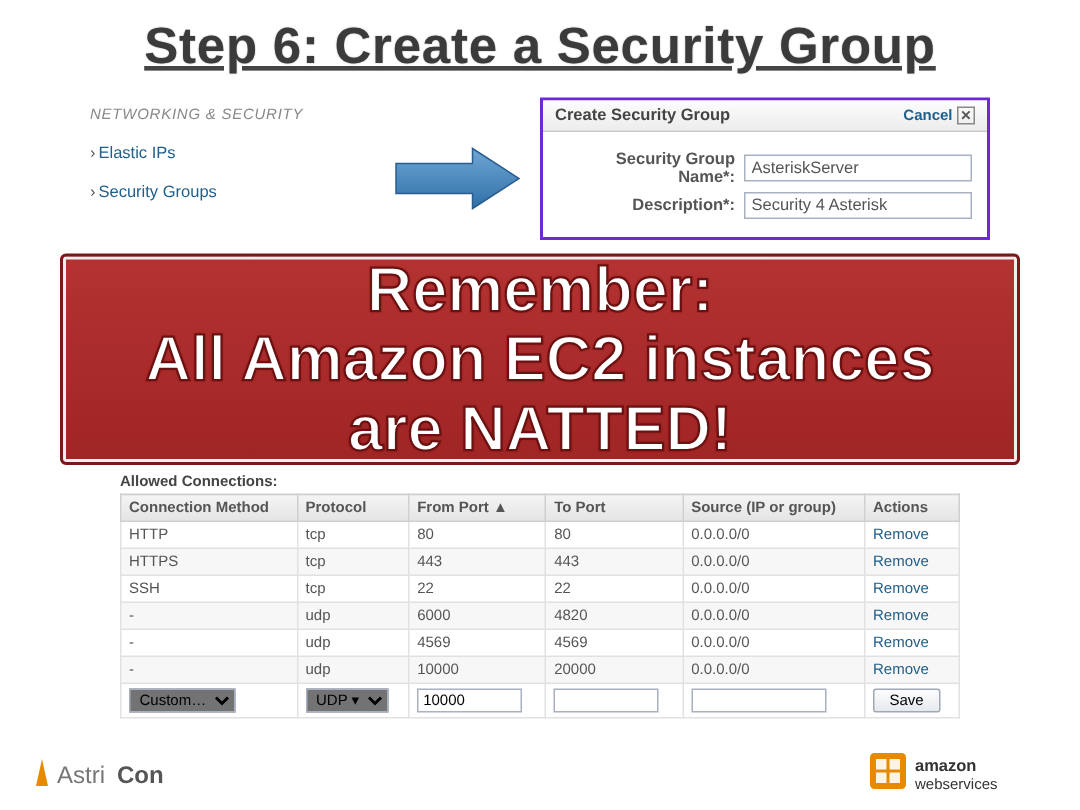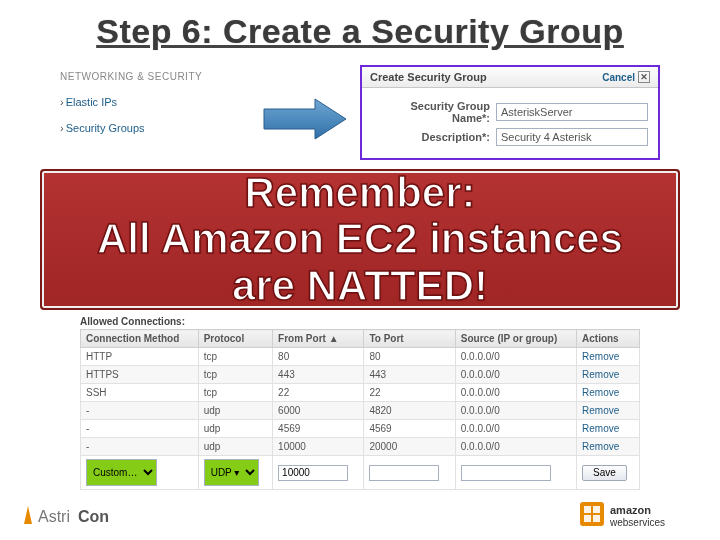--- a/index.html
+++ b/index.html
@@ -35,20 +35,21 @@
     left: 0; top: 6px;
     width: 180px;
     font-size: 11px;
     color: #205f8a;
   }
   .sidebar .hdr {
     color: #888;
     font-size: 10px;
     letter-spacing: .5px;
     margin-bottom: 4px;
+    font-style: italic;
   }
   .sidebar .link {
     display: block;
     margin: 14px 0;
   }
   .sidebar .chev { color: #555; margin-right: 2px; }
 
   .arrow-icon {
     position: absolute;
     left: 200px;
@@ -174,24 +175,24 @@
   }
   .row-input {
     height: 16px;
     border:1px solid #a7b1c2;
     font-size:10px;
     padding:0 3px;
     width: 70px;
     background:#fff;
   }
   .row-select {
-    height:27px;
+    height:16px;
     font-size:10px;
     border:1px solid #a7b1c2;
-    background:#84cc16;
+    background:#737373;
     padding:0 2px;
   }
   .save-btn {
     height:16px;
     font-size:10px;
     border:1px solid #9fa8b7;
     background: linear-gradient(#fdfdfd,#e5e9ef);
     border-radius:2px;
     padding:0 10px;
     cursor:pointer;

